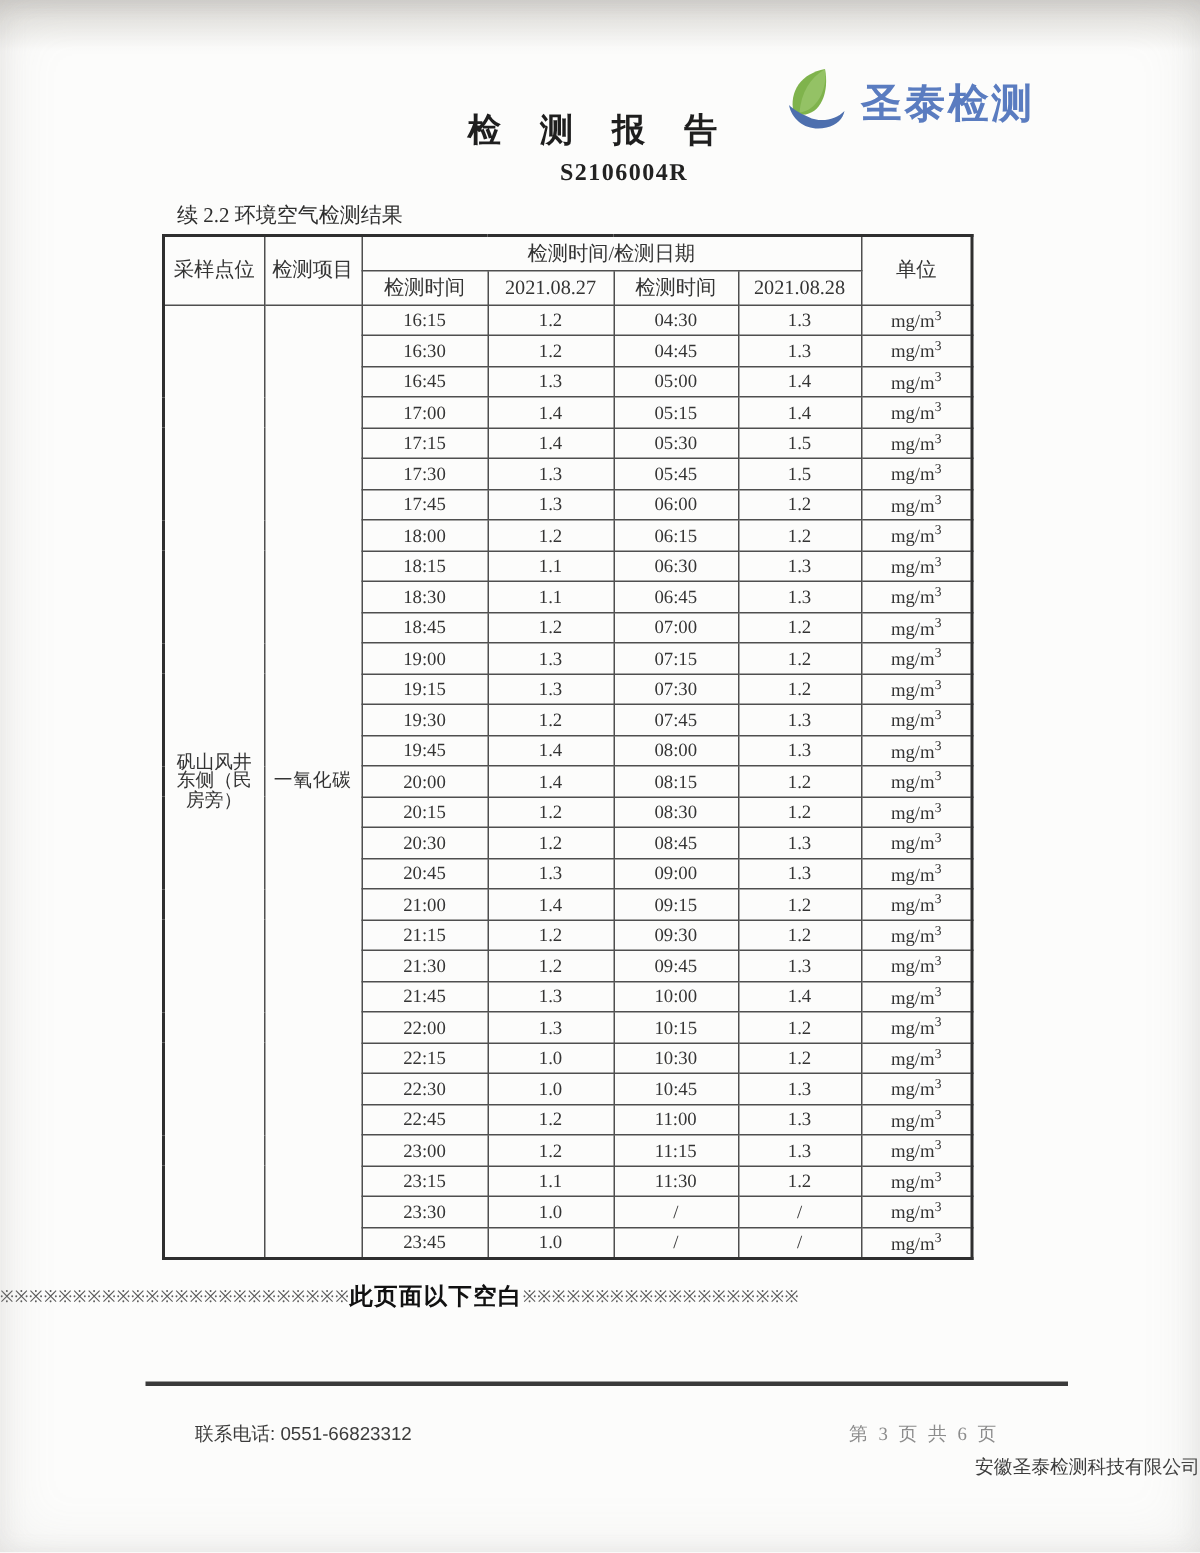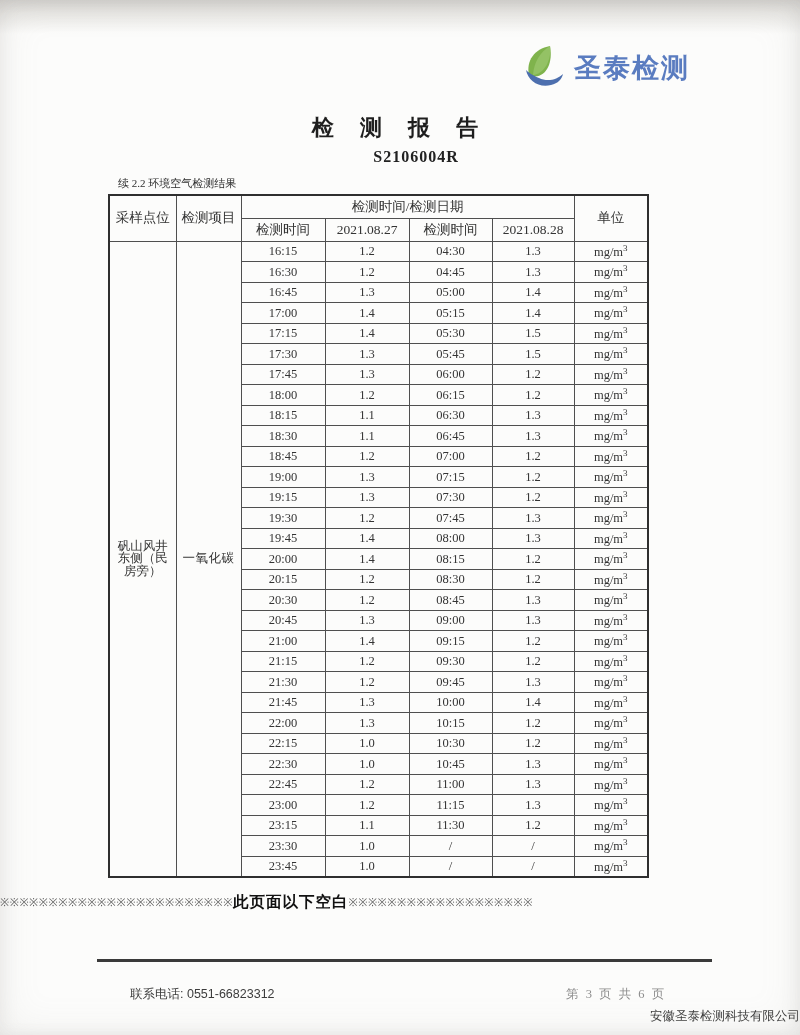--- a/index.html
+++ b/index.html
@@ -28,36 +28,36 @@
     position: absolute; top: 44px; right: 110px;
     display: flex; align-items: center; gap: 8px;
   }
   .logo-text {
     font-family: "Liberation Sans", sans-serif;
     font-weight: bold; font-size: 27px; letter-spacing: 2px;
     color: #5a7cc0;
   }
   
   .title {
-    padding-top: 113px;
+    padding-top: 72px;
     text-align: center;
     font-family: "Liberation Sans", sans-serif;
     font-weight: bold; font-size: 22px; letter-spacing: 10px;
     color: #1e1e1e;
   }
   .report-no {
     margin-top: 5px;
     text-align: center;
     font-weight: bold; font-size: 16px; letter-spacing: 1px;
     color: #222;
     margin-left: 32px;
   }
   .caption {
     margin: 10px 0 3px 118px;
-    font-size: 11px; color: #2e2e2e;
+    font-size: 14px; color: #2e2e2e;
   }
   
   table.report {
     margin-left: 108px;
     width: 539px;
     border-collapse: collapse;
     table-layout: fixed;
   }
   table.report th, table.report td {
     border: 1px solid #4f4f4f;

